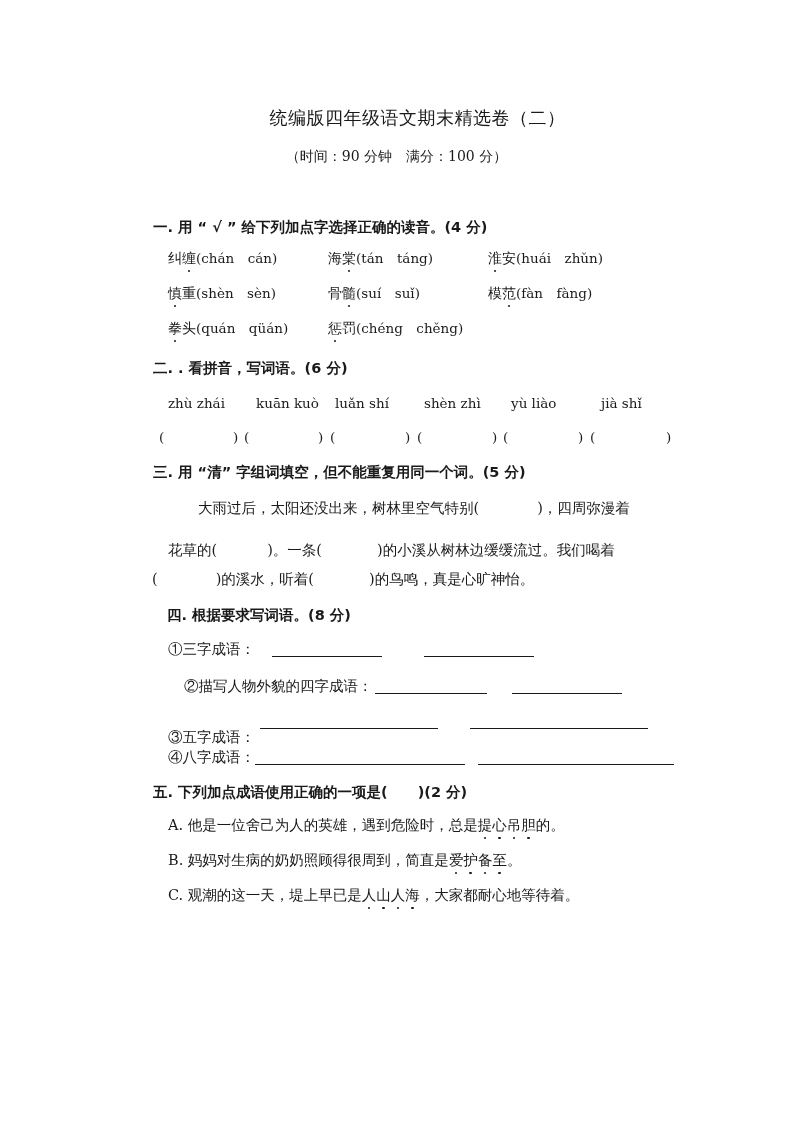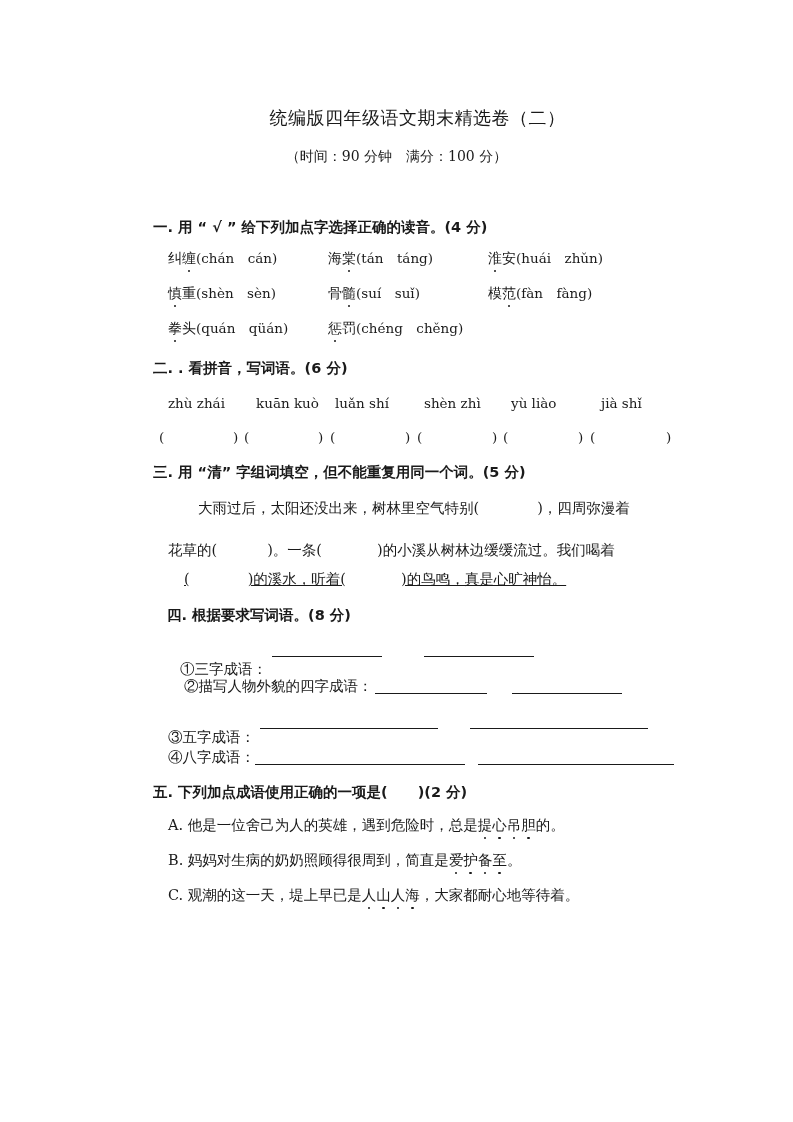--- a/index.html
+++ b/index.html
@@ -80,27 +80,27 @@
 <div class="abs py" style="left:666px; top:429px;">)</div>
 
 <div class="abs heading" style="top:463px;text-align:center;">三. 用 “清” 字组词填空，但不能重复用同一个词。(5 分)</div>
 
 <div class="abs para" style="left:198px; top:499px;">
   <span>大雨过后，太阳还没出来，树林里空气特别(</span><span style="display:inline-block; width:58px;"></span><span>)，四周弥漫着</span>
 </div>
 <div class="abs para" style="left:168px; top:535px;margin-top:6px;">
   <span>花草的(</span><span style="display:inline-block; width:50px;"></span><span>)。一条(</span><span style="display:inline-block; width:55px;"></span><span>)的小溪从树林边缓缓流过。我们喝着</span>
 </div>
-<div class="abs para" style="left:184px; top:570px;text-decoration:underline;">
+<div class="abs para" style="left:152px; top:570px;">
   <span>(</span><span style="display:inline-block; width:58px;"></span><span>)的溪水，听着(</span><span style="display:inline-block; width:55px;"></span><span>)的鸟鸣，真是心旷神怡。</span>
 </div>
 
 <div class="abs heading" style="top:606px;margin-left:14px;">四. 根据要求写词语。(8 分)</div>
 
-<div class="abs para" style="left:168px; top:660px;margin-left:12px;">①三字成语：</div>
+<div class="abs para" style="left:168px; top:640px;">①三字成语：</div>
 <div class="abs blank-line" style="left:272px; top:642px; width:110px;"></div>
 <div class="abs blank-line" style="left:424px; top:642px; width:110px;"></div>
 
 <div class="abs para" style="left:168px; top:677px;margin-left:16px;">②描写人物外貌的四字成语：</div>
 <div class="abs blank-line" style="left:375px; top:679px; width:112px;"></div>
 <div class="abs blank-line" style="left:512px; top:679px; width:110px;"></div>
 
 <div class="abs para" style="left:168px; top:712px;margin-top:16px;">③五字成语：</div>
 <div class="abs blank-line" style="left:260px; top:714px; width:178px;"></div>
 <div class="abs blank-line" style="left:470px; top:714px; width:178px;"></div>

